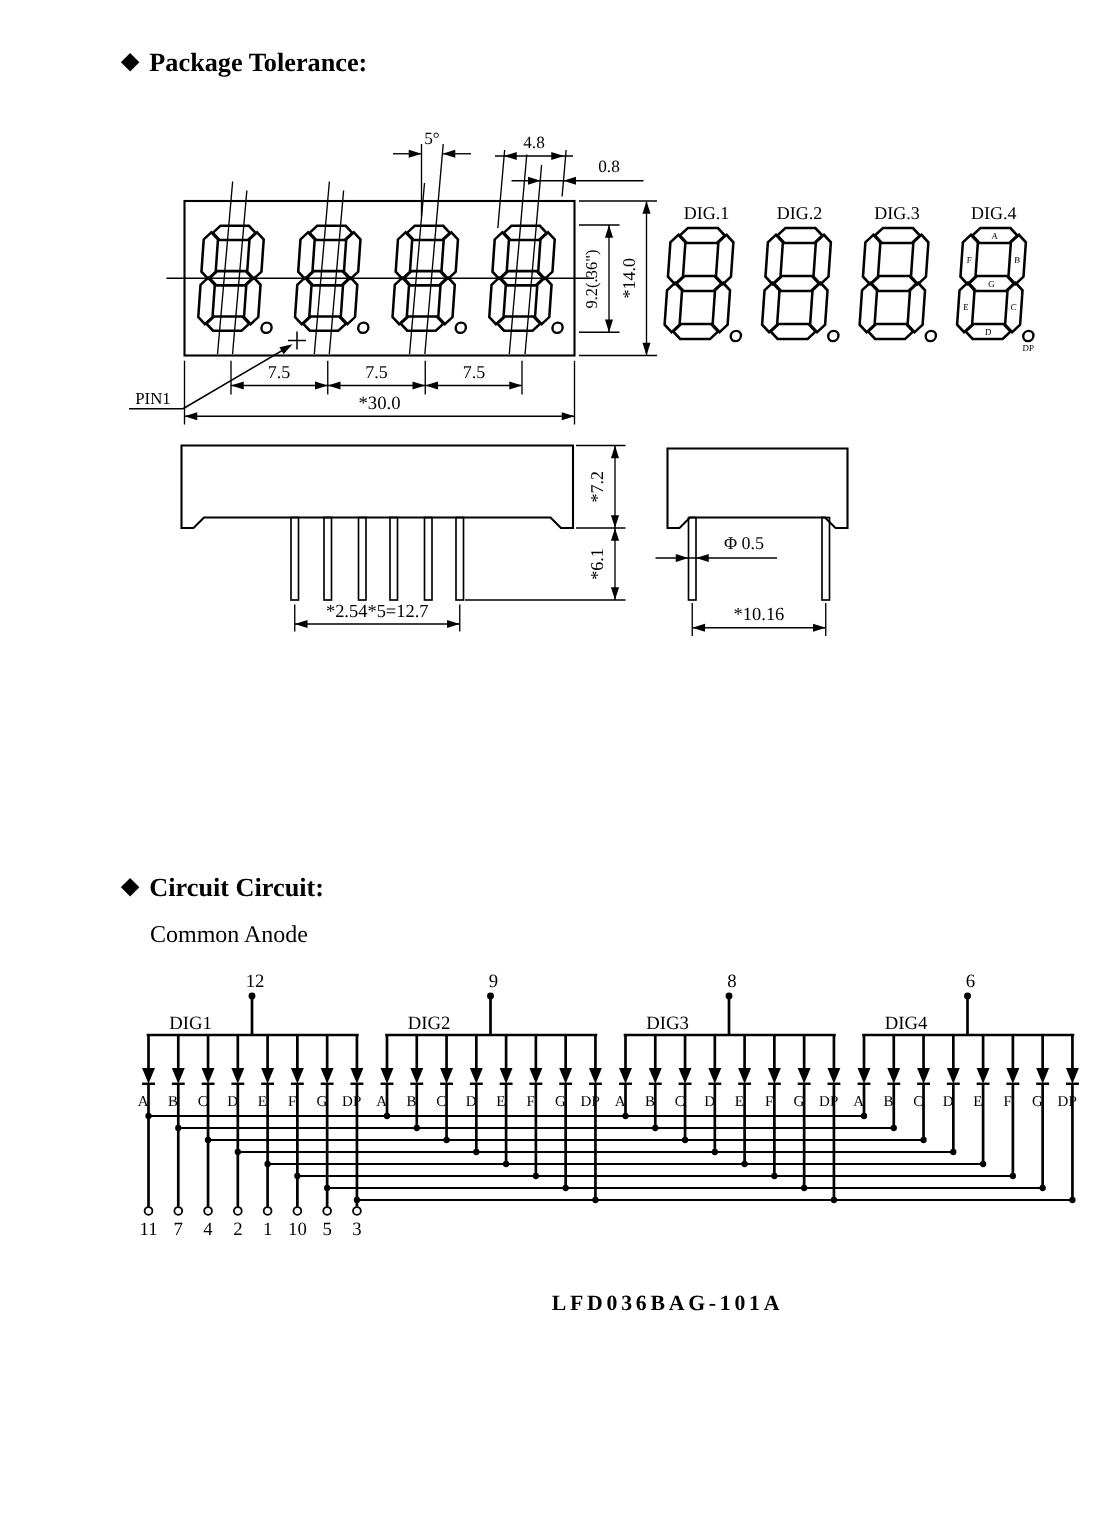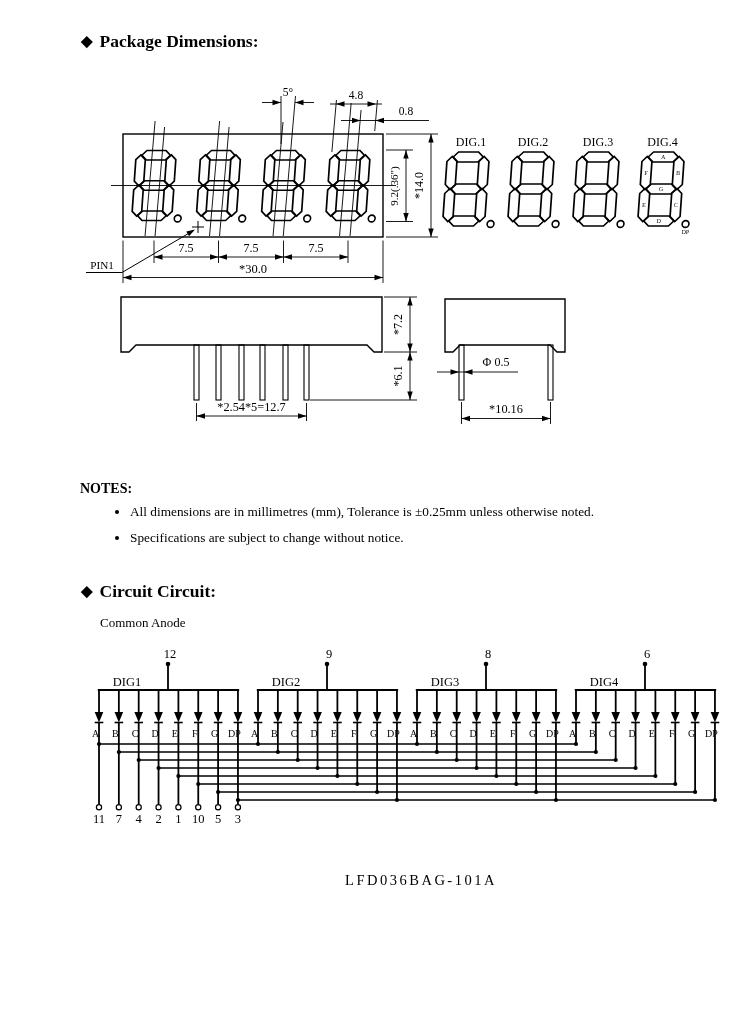--- a/index.html
+++ b/index.html
@@ -5,34 +5,34 @@
   html,body{margin:0;padding:0;background:#fff;}
   .page{position:relative;width:739px;height:1010px;background:#fff;overflow:hidden;
         font-family:"Liberation Serif",serif;color:#000;}
   .h1{position:absolute;left:81px;display:flex;align-items:center;gap:7px;
       font-weight:bold;font-size:17.5px;}
   .h1 .dia{font-size:15px;line-height:1;}
   .notes{position:absolute;left:80px;top:481px;width:600px;font-size:13.3px;}
   .notes-h{font-weight:bold;font-size:14px;}
   .notes ul{margin:7px 0 0 0;padding-left:50px;}
   .notes li{margin-bottom:10px;}
-  .subtitle{position:absolute;left:100px;top:615px;font-size:13px;}
-  .partnum{position:absolute;top:861px;left:421px;transform:translateX(-50%);
-           font-weight:normal;font-size:14.5px;letter-spacing:2.5px;white-space:nowrap;margin-top:11px;}
+  .subtitle{position:absolute;left:100px;top:615px;font-size:16px;}
+  .partnum{position:absolute;top:861px;left:445px;transform:translateX(-50%);
+           font-weight:bold;font-size:14.5px;letter-spacing:2.5px;white-space:nowrap;}
   #art{position:absolute;left:0;top:0;}
   #art text{font-family:"Liberation Serif",serif;fill:#000;}
 </style>
 </head>
 <body>
 
 <div class="page">
 
   <div class="h1" style="top:31px;">
     <span class="dia">◆</span>
-    <span>Package Dimensions:</span>
+    <span>Package Tolerance:</span>
   </div>
 
   <svg id="art" width="739" height="1010" viewBox="0 0 739 1010">
       <rect x="123" y="134" width="260" height="103" fill="none" stroke="#000" stroke-width="1.4"></rect>
       <line x1="111" y1="185.5" x2="396" y2="185.5" stroke="#000" stroke-width="0.9"></line>
       <g transform="translate(154 185.5) skewX(-4)">
         <path d="M-14.25,-30.25 L-9.5,-35 L9.5,-35 L14.25,-30.25 L9.5,-25.5 L-9.5,-25.5 Z" fill="none" stroke="#000" stroke-width="1.7"></path>
         <path d="M-14.25,0 L-9.5,-4.75 L9.5,-4.75 L14.25,0 L9.5,4.75 L-9.5,4.75 Z" fill="none" stroke="#000" stroke-width="1.7"></path>
         <path d="M-14.25,30.25 L-9.5,25.5 L9.5,25.5 L14.25,30.25 L9.5,35 L-9.5,35 Z" fill="none" stroke="#000" stroke-width="1.7"></path>
         <path d="M-15.25,-30.625 L-10.5,-25.875 L-10.5,-4.375 L-15.25,0.375 L-20,-4.375 L-20,-25.875 Z" fill="none" stroke="#000" stroke-width="1.7"></path>
@@ -453,27 +453,20 @@
       <line x1="99" y1="744" x2="576" y2="744" stroke="#000" stroke-width="1.3"></line>
       <line x1="118.85" y1="752" x2="595.85" y2="752" stroke="#000" stroke-width="1.3"></line>
       <line x1="138.7" y1="760" x2="615.7" y2="760" stroke="#000" stroke-width="1.3"></line>
       <line x1="158.55" y1="768" x2="635.55" y2="768" stroke="#000" stroke-width="1.3"></line>
       <line x1="178.4" y1="776" x2="655.4" y2="776" stroke="#000" stroke-width="1.3"></line>
       <line x1="198.25" y1="784" x2="675.25" y2="784" stroke="#000" stroke-width="1.3"></line>
       <line x1="218.10000000000002" y1="792" x2="695.1" y2="792" stroke="#000" stroke-width="1.3"></line>
       <line x1="237.95000000000002" y1="800" x2="714.95" y2="800" stroke="#000" stroke-width="1.3"></line>
     </svg>
 
-  <div class="notes">
-    <div class="notes-h">NOTES:</div>
-    <ul>
-      <li>All dimensions are in millimetres (mm), Tolerance is ±0.25mm unless otherwise noted.</li>
-      <li>Specifications are subject to change without notice.</li>
-    </ul>
-  </div>
 
   <div class="h1" style="top:581px;">
     <span class="dia">◆</span>
     <span>Circuit Circuit:</span>
   </div>
 
   <div class="subtitle">Common Anode</div>
 
   <div class="partnum">LFD036BAG-101A</div>
 

